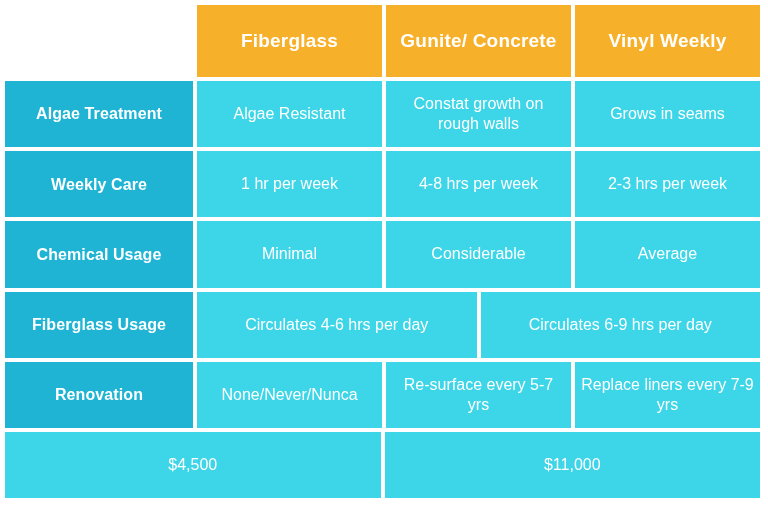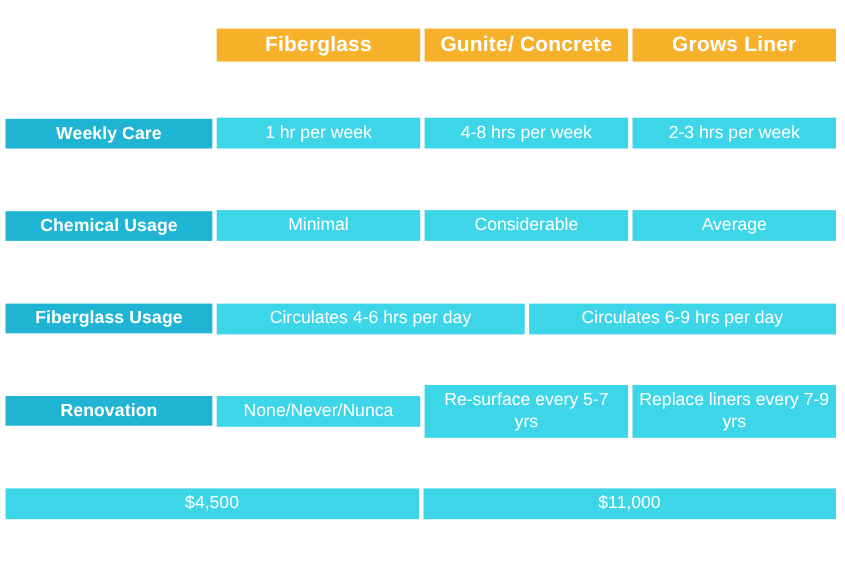--- a/index.html
+++ b/index.html
@@ -26,21 +26,20 @@
     width: 100%;
     height: 100%;
     gap: 4px;
   }
 
   .trow {
     display: flex;
     flex-direction: row;
     gap: 4px;
     width: 100%;
-    align-items: center;
   }
 
   
   .trow.header-row { height: 72px; }
 
   .corner-cell {
     width: 188px;
     flex: 0 0 188px;
     background: #ffffff;
   }
@@ -103,24 +102,38 @@
     <div class="trow header-row">
       <div class="corner-cell"></div>
       <div class="head-cell">
         <span class="cell-text">Fiberglass</span>
       </div>
       <div class="head-cell">
         <span class="cell-text">Gunite/
 Concrete</span>
       </div>
       <div class="head-cell">
-        <span class="cell-text">Grows Liner</span>
-      </div>
-    </div>
-
+        <span class="cell-text">Vinyl Weekly</span>
+      </div>
+    </div>
+
+    <div class="trow body-row">
+      <div class="label-cell">
+        <span class="cell-text">Algae Treatment</span>
+      </div>
+      <div class="data-cell">
+        <span class="cell-text">Algae Resistant</span>
+      </div>
+      <div class="data-cell">
+        <span class="cell-text">Constat growth on rough walls</span>
+      </div>
+      <div class="data-cell">
+        <span class="cell-text">Grows in seams</span>
+      </div>
+    </div>
 
     <div class="trow body-row">
       <div class="label-cell">
         <span class="cell-text">Weekly Care</span>
       </div>
       <div class="data-cell">
         <span class="cell-text">1 hr per week</span>
       </div>
       <div class="data-cell">
         <span class="cell-text">4-8 hrs per week</span>

